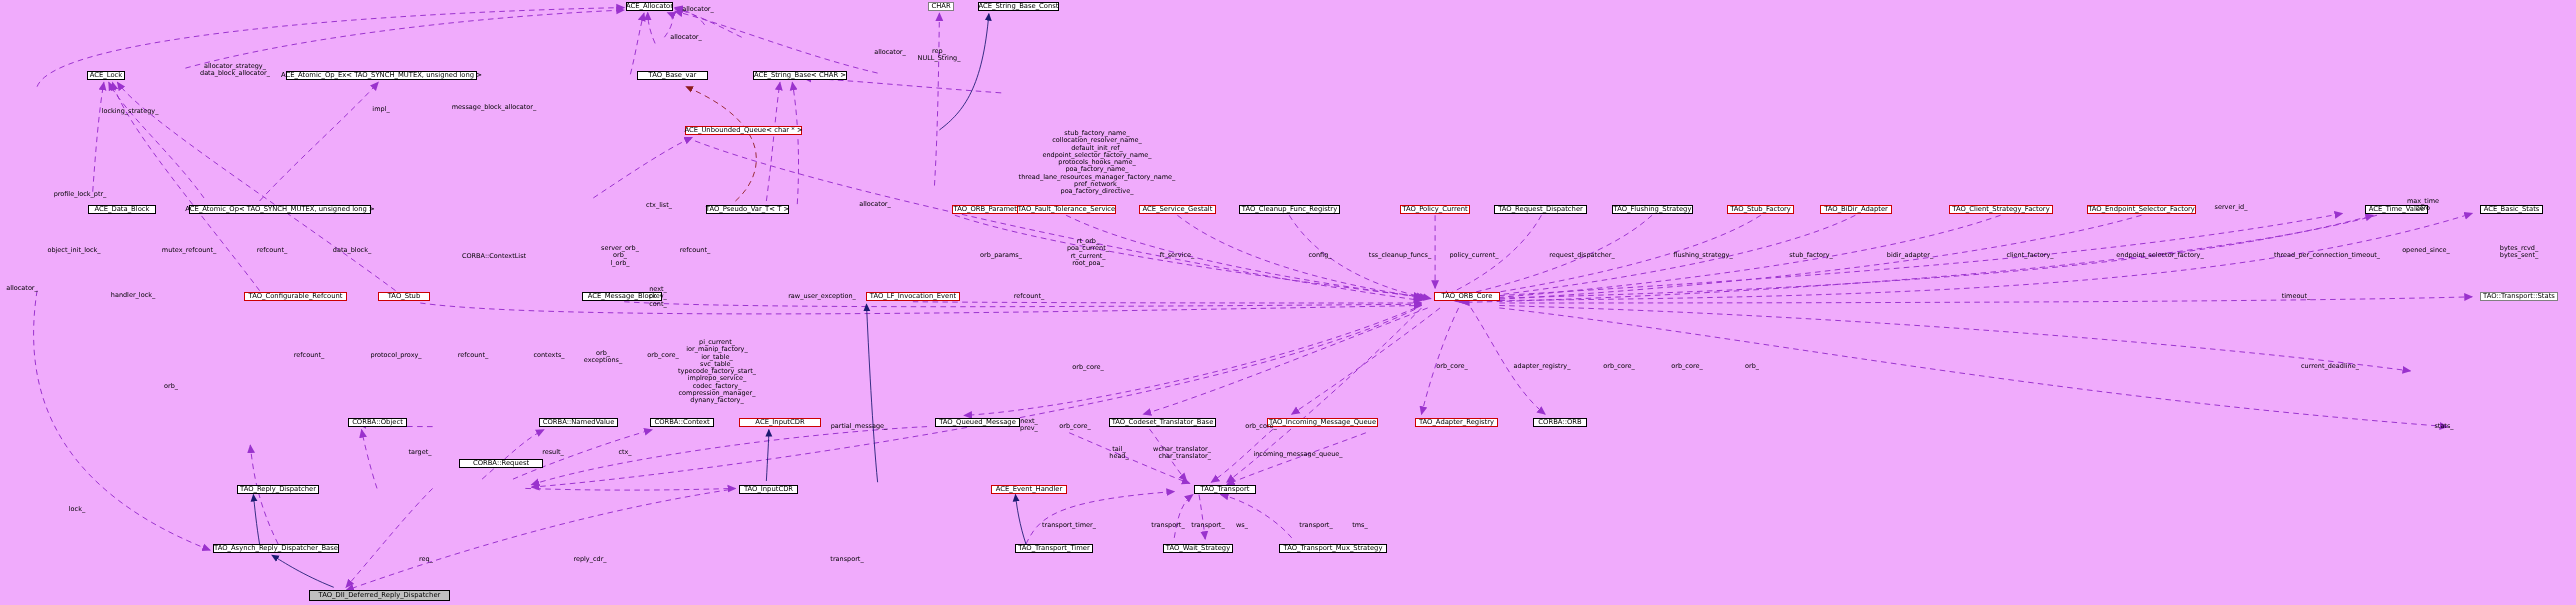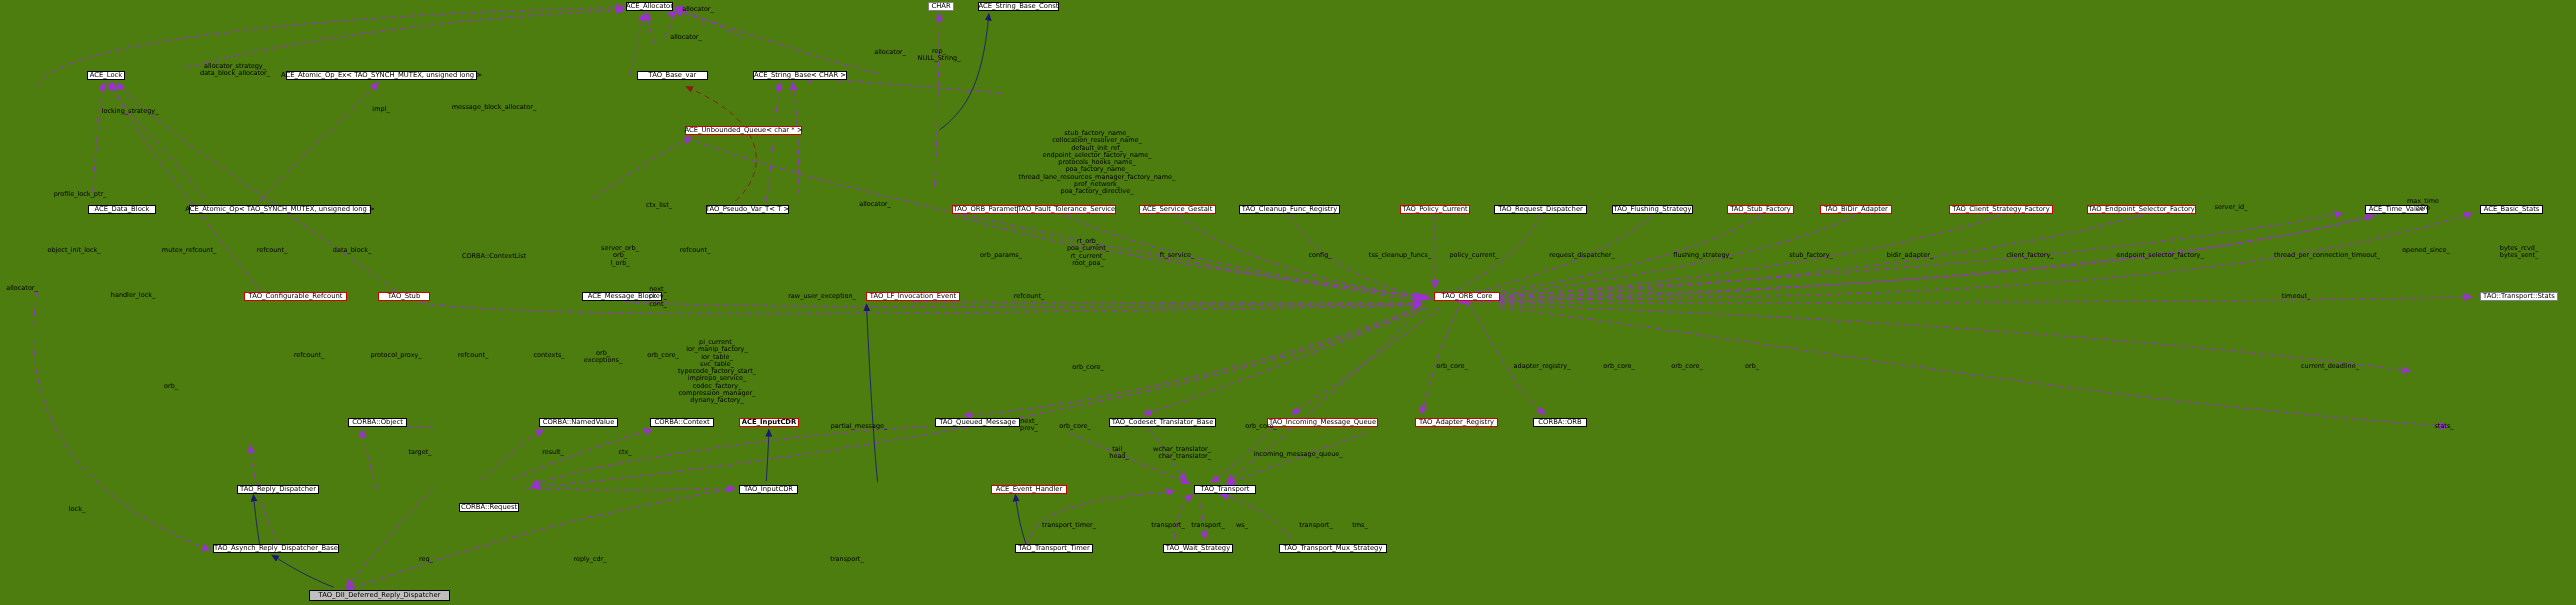--- a/index.html
+++ b/index.html
@@ -1,18 +1,18 @@
 <!DOCTYPE html>
 <html style="font-size:10px"><head>
 <meta charset="utf-8">
 <title>TAO_DII_Deferred_Reply_Dispatcher Collaboration Diagram</title>
 <style>
   html,body{margin:0;padding:0;background:#ffffff;}
   body{font-family:"DejaVu Sans","Liberation Sans",sans-serif;}
-  #diagram{position:relative;width:2576px;height:606px;background:#4d7c0f;overflow:hidden;}
+  #diagram{position:relative;width:2576px;height:606px;background:#f0abfc;overflow:hidden;}
   #edges{position:absolute;left:0;top:0;width:2576px;height:606px;}
   .node{position:absolute;box-sizing:border-box;background:#ffffff;border:0.6px solid #000;
         display:flex;align-items:center;justify-content:center;text-align:center;
         font-size:6.8px;line-height:1.05;color:#000;white-space:nowrap;padding:0.6px 2.5px;}
   .node.red{border-color:#cc0000;}
   .node.grey{border-color:#808080;}
   .node.cur{background:#bfbfbf;border-color:#000;}
   .elabel{position:absolute;font-size:6.5px;line-height:1.12;color:#000;white-space:pre;
           text-align:center;transform:translate(-50%,0);}
 </style>
@@ -150,27 +150,27 @@
       <div class="node" style="left: 2480px; top: 205px; width: 63px; height: 9.3px;">ACE_Basic_Stats</div>
       <div class="node red" style="left: 244px; top: 292px; width: 103px; height: 9.3px;">TAO_Configurable_Refcount</div>
       <div class="node red" style="left: 378px; top: 292px; width: 52px; height: 9.3px;">TAO_Stub</div>
       <div class="node" style="left: 582px; top: 292px; width: 80px; height: 9.3px;">ACE_Message_Block</div>
       <div class="node red" style="left: 866px; top: 292px; width: 94px; height: 9.3px;">TAO_LF_Invocation_Event</div>
       <div class="node red" style="left: 1434px; top: 292px; width: 66px; height: 9.3px;">TAO_ORB_Core</div>
       <div class="node grey" style="left: 2480px; top: 292px; width: 78px; height: 9.3px;">TAO::Transport::Stats</div>
       <div class="node" style="left: 348px; top: 418px; width: 59px; height: 9.3px;">CORBA::Object</div>
       <div class="node" style="left: 539px; top: 418px; width: 79px; height: 9.3px;">CORBA::NamedValue</div>
       <div class="node" style="left: 650px; top: 418px; width: 64px; height: 9.3px;">CORBA::Context</div>
-      <div class="node red" style="left: 739px; top: 418px; width: 60px; height: 9.3px; font-weight: bold;">ACE_InputCDR</div>
+      <div class="node red" style="left: 739px; top: 418px; width: 82px; height: 9.3px;">ACE_InputCDR</div>
       <div class="node" style="left: 935px; top: 418px; width: 85px; height: 9.3px;">TAO_Queued_Message</div>
       <div class="node" style="left: 1109px; top: 418px; width: 107px; height: 9.3px;">TAO_Codeset_Translator_Base</div>
       <div class="node red" style="left: 1267px; top: 418px; width: 111px; height: 9.3px;">TAO_Incoming_Message_Queue</div>
       <div class="node red" style="left: 1415px; top: 418px; width: 83px; height: 9.3px;">TAO_Adapter_Registry</div>
       <div class="node" style="left: 1533px; top: 418px; width: 54px; height: 9.3px;">CORBA::ORB</div>
-      <div class="node" style="left: 459px; top: 503px; width: 60px; height: 9.3px;">CORBA::Request</div>
+      <div class="node" style="left: 459px; top: 459px; width: 84px; height: 9.3px;">CORBA::Request</div>
       <div class="node" style="left: 739px; top: 485px; width: 59px; height: 9.3px;">TAO_InputCDR</div>
       <div class="node red" style="left: 991px; top: 485px; width: 76px; height: 9.3px;">ACE_Event_Handler</div>
       <div class="node" style="left: 1194px; top: 485px; width: 62px; height: 9.3px;">TAO_Transport</div>
       <div class="node" style="left: 237px; top: 485px; width: 82px; height: 9.3px;">TAO_Reply_Dispatcher</div>
       <div class="node" style="left: 1015px; top: 544px; width: 78px; height: 9.3px;">TAO_Transport_Timer</div>
       <div class="node" style="left: 1163px; top: 544px; width: 70px; height: 9.3px;">TAO_Wait_Strategy</div>
       <div class="node" style="left: 1279px; top: 544px; width: 108px; height: 9.3px;">TAO_Transport_Mux_Strategy</div>
       <div class="node" style="left: 213px; top: 544px; width: 126px; height: 9.3px;">TAO_Asynch_Reply_Dispatcher_Base</div>
       <div class="node cur" style="left: 309px; top: 590px; width: 141px; height: 10.5px;">TAO_DII_Deferred_Reply_Dispatcher</div>
     </div>

